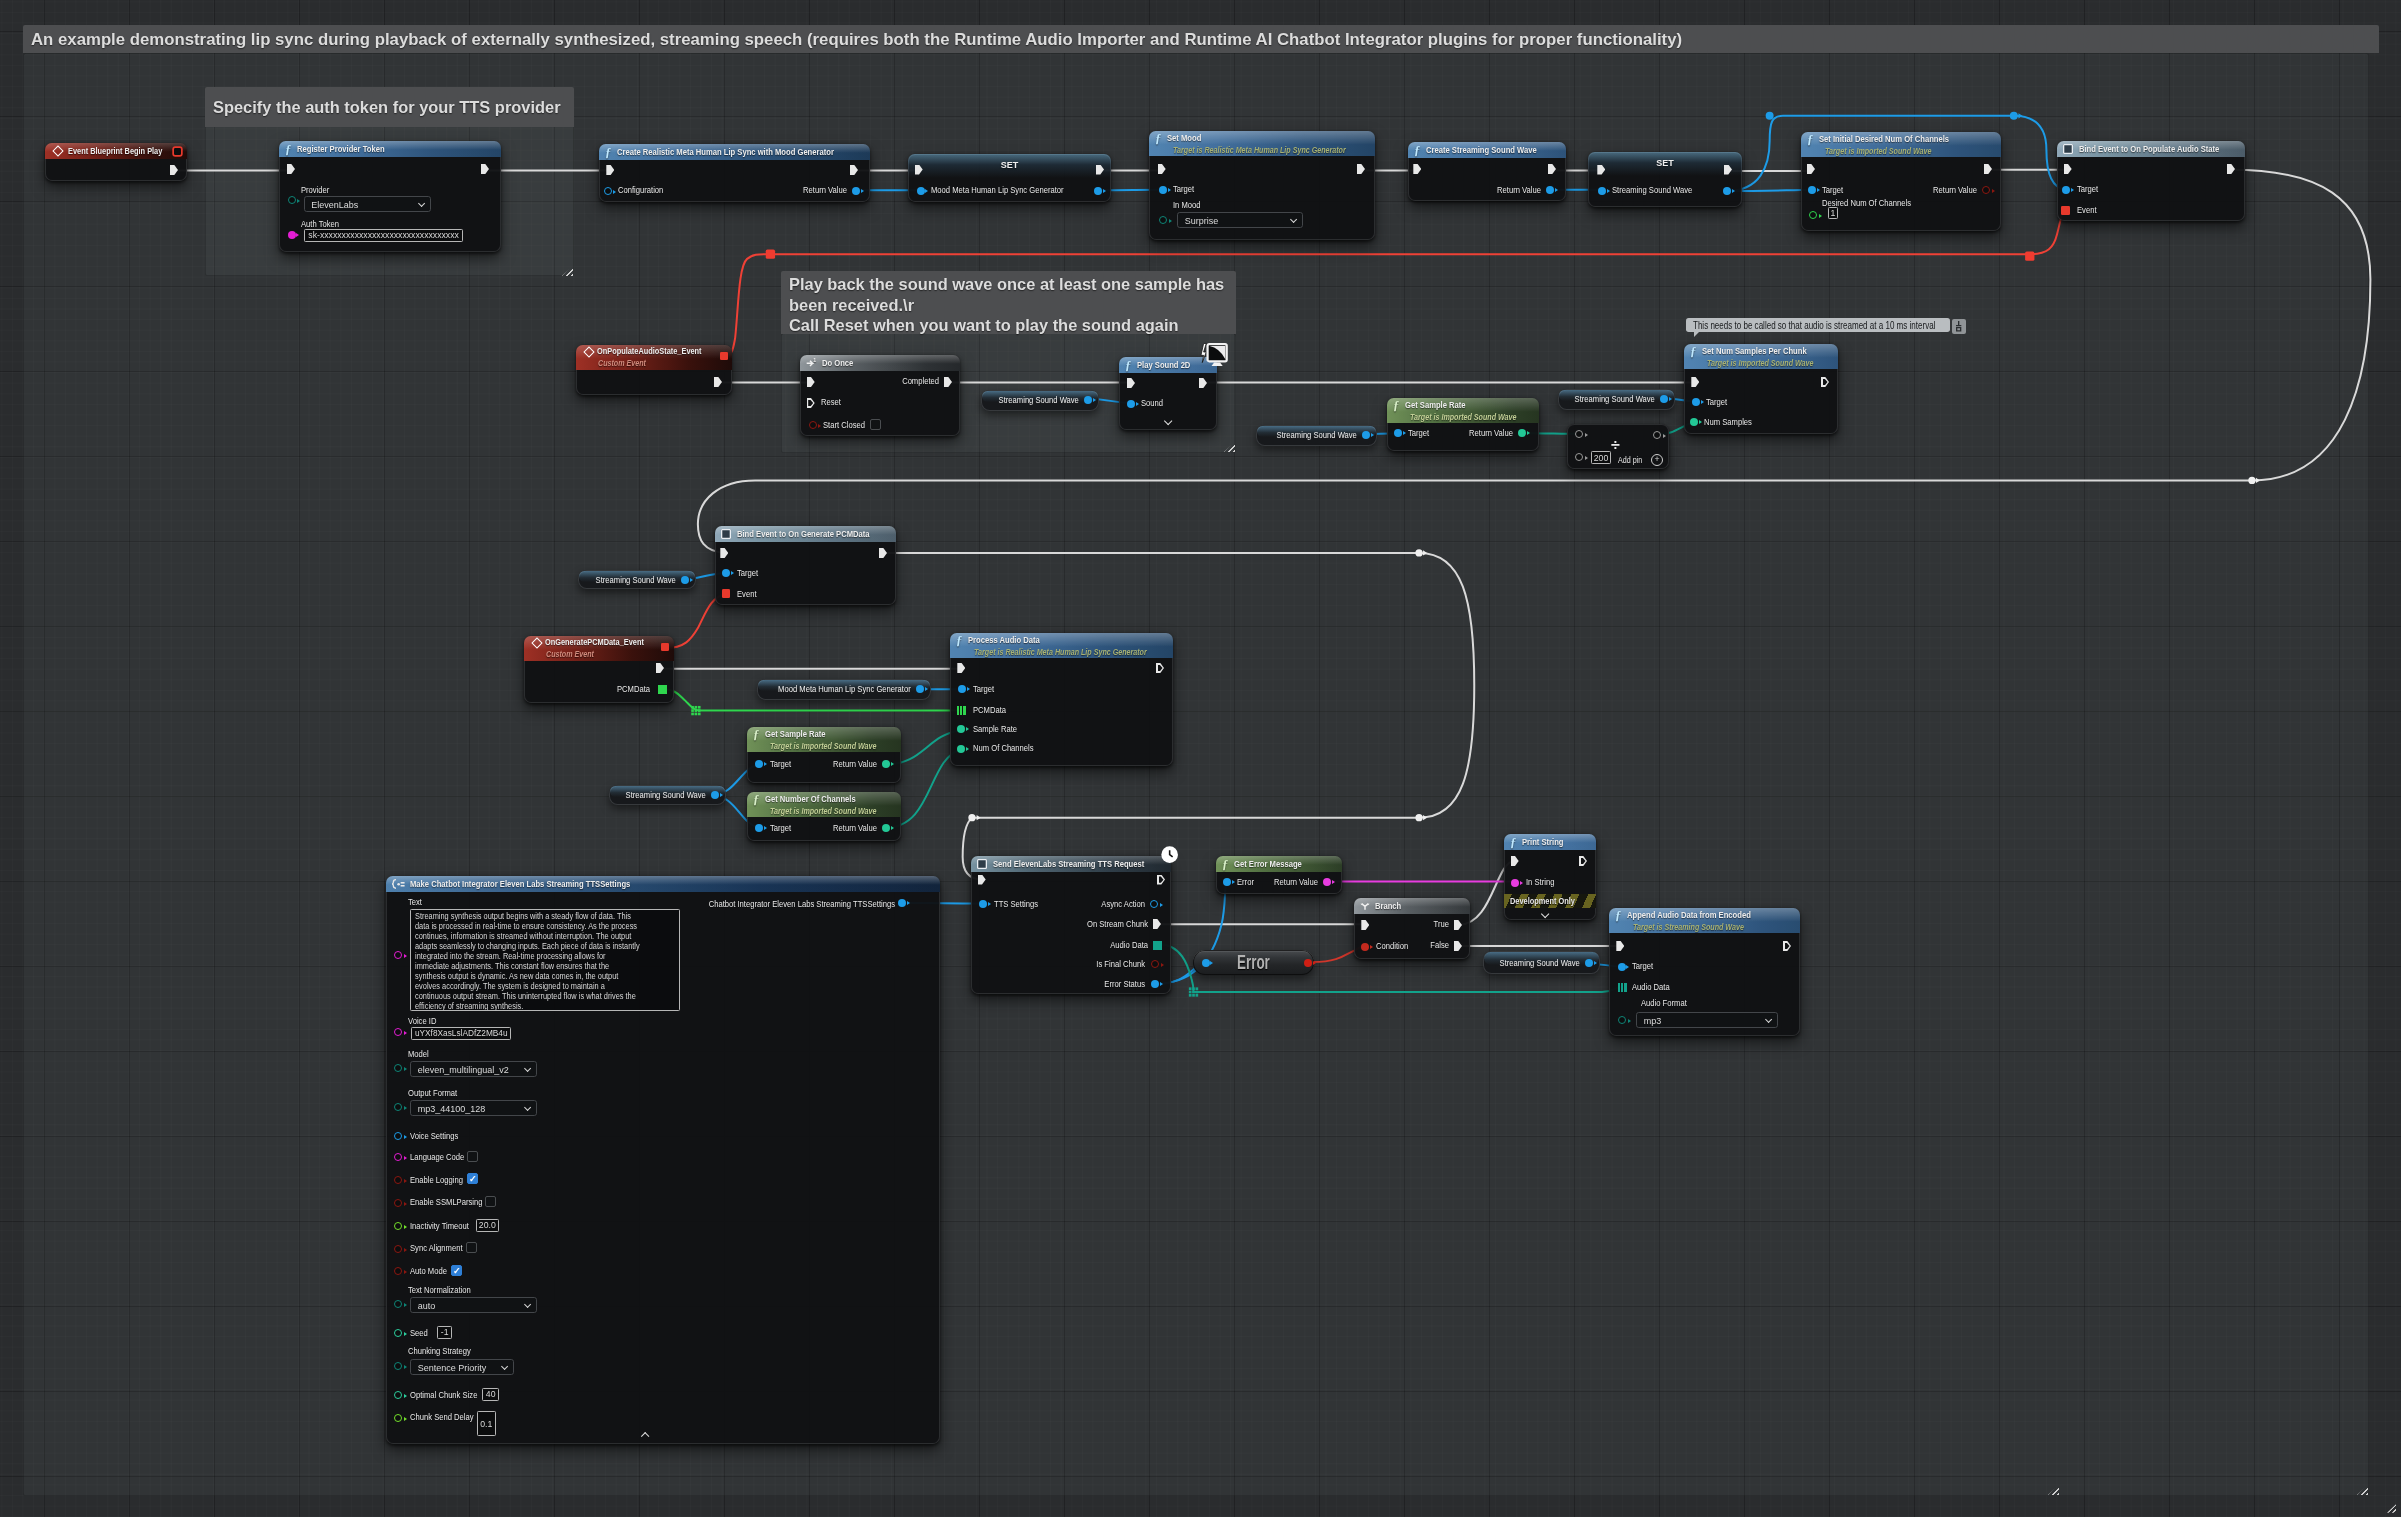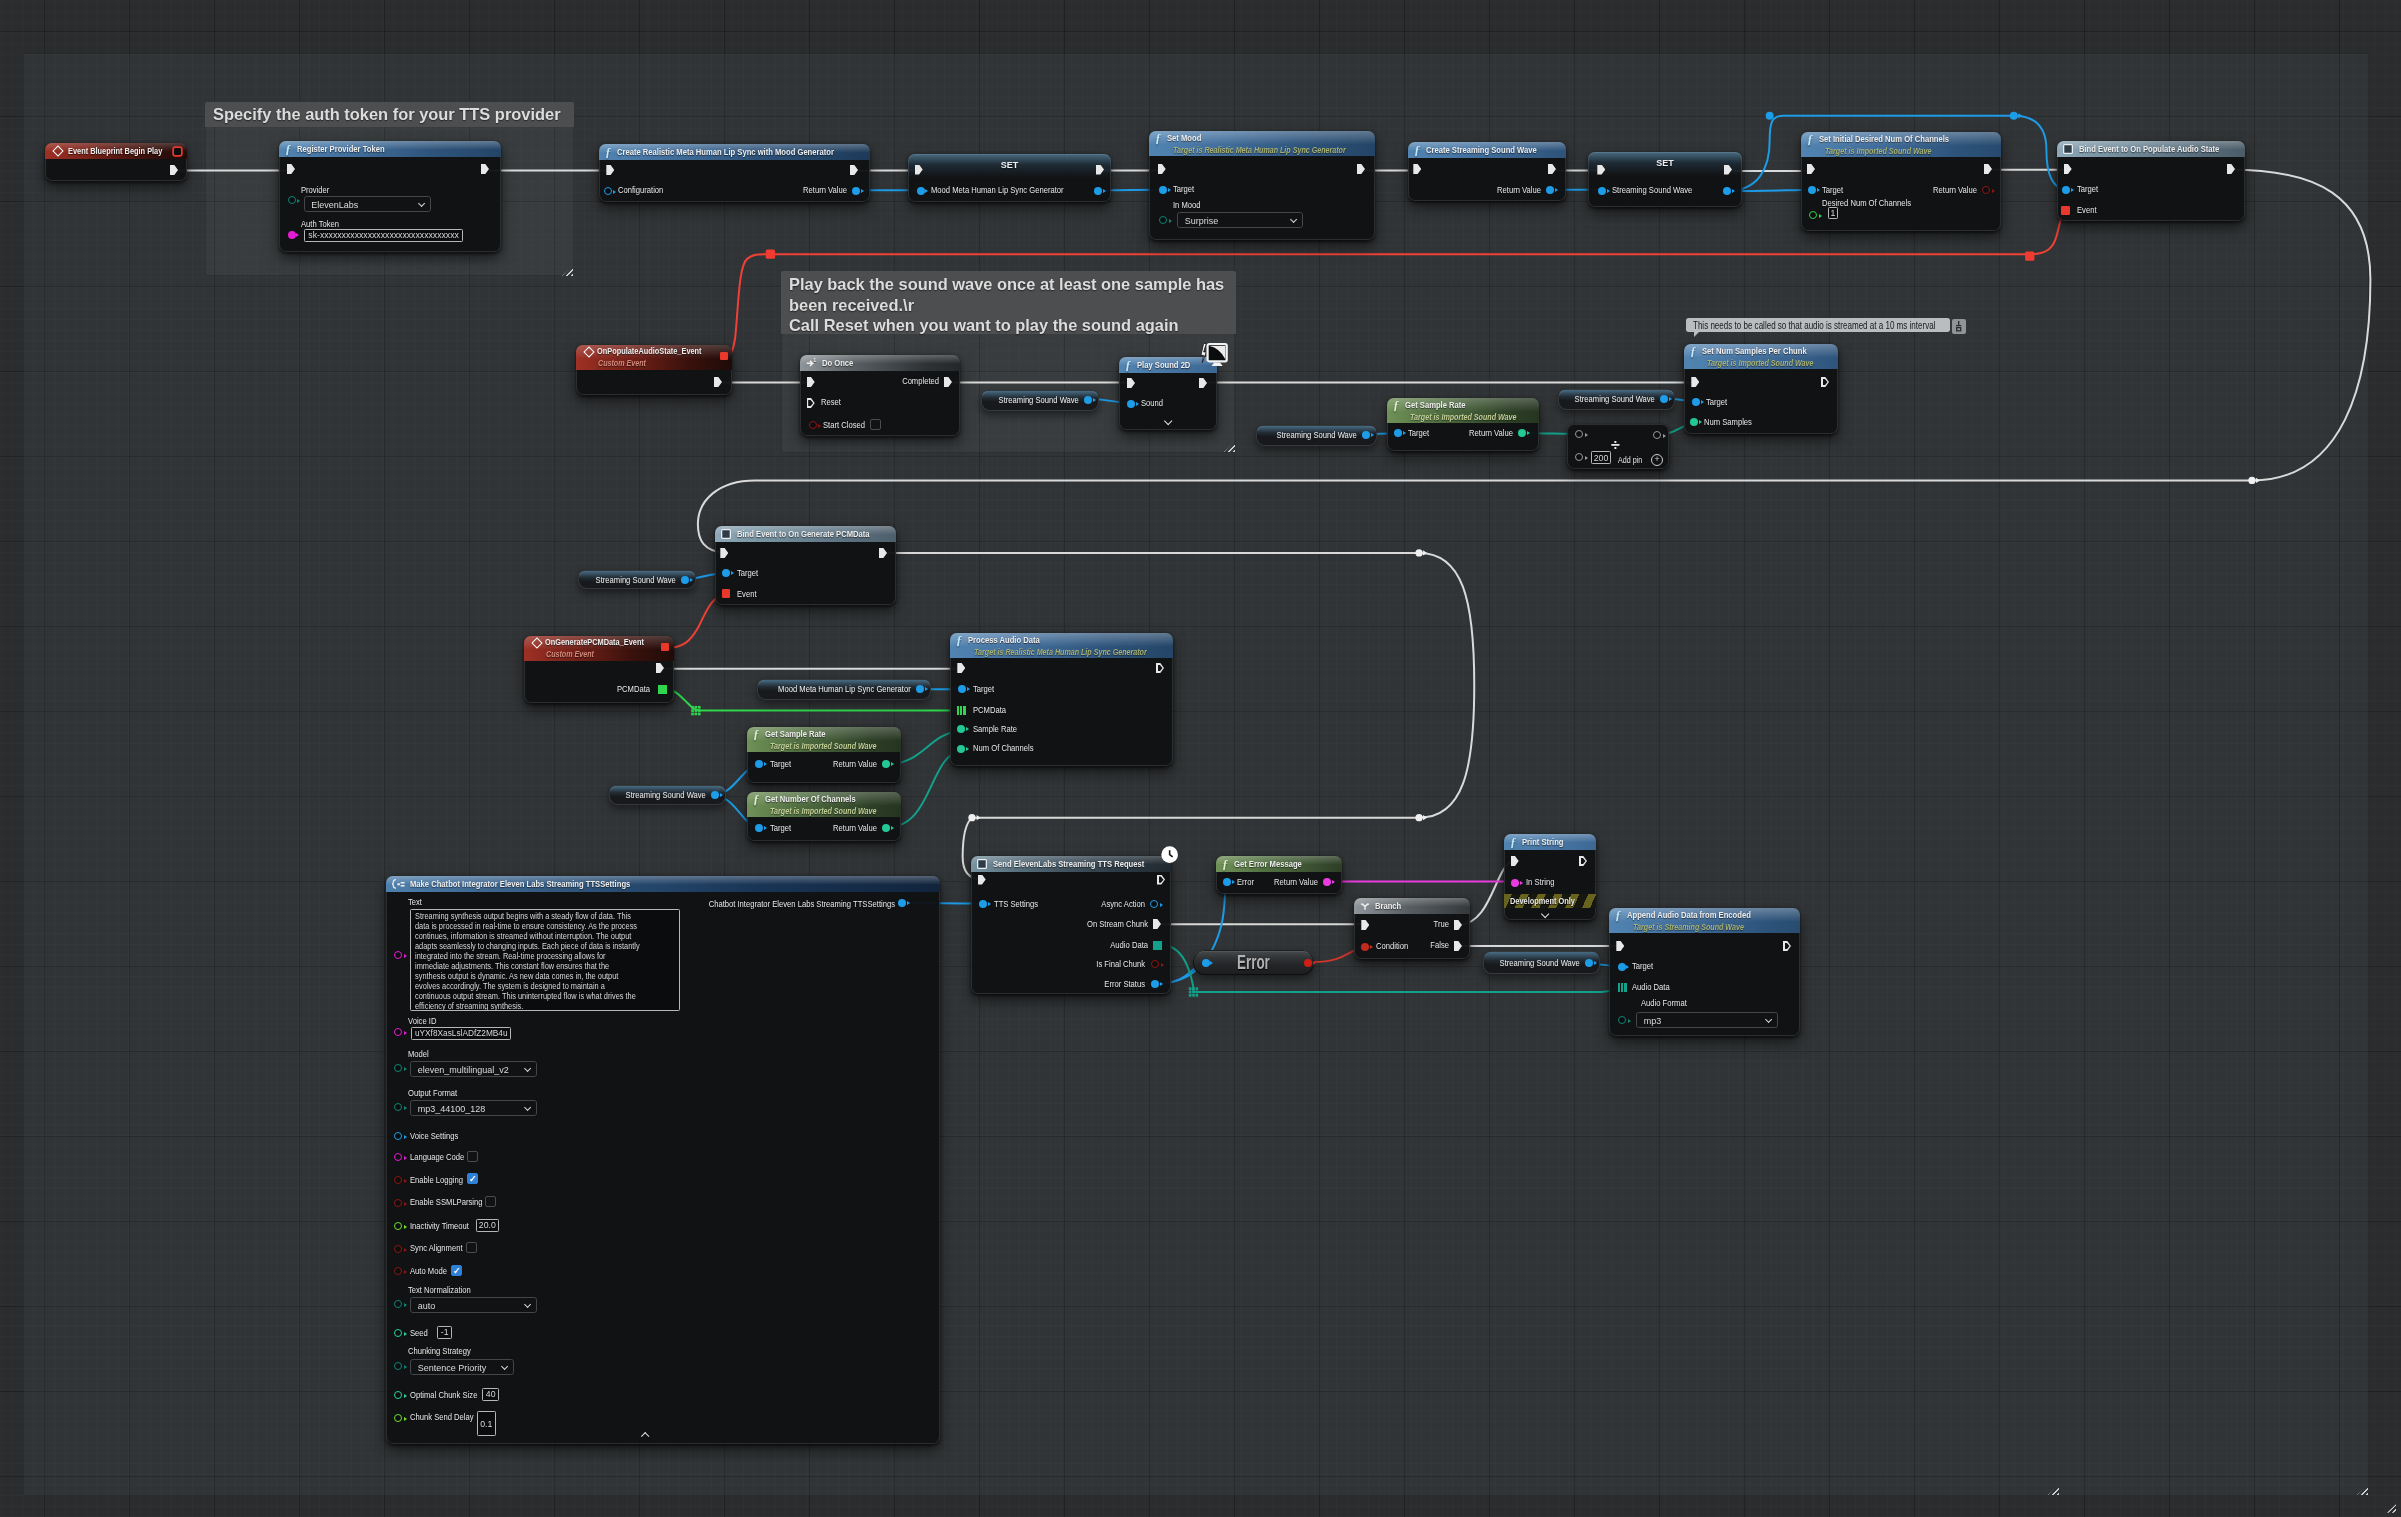--- a/index.html
+++ b/index.html
@@ -109,26 +109,27 @@
 .ctr .sx{transform-origin:50% 50%;}
 .dia{width:6px;height:6px;background:transparent;border:1.7px solid #fff;transform:rotate(45deg);margin:0 6.7px 0 2.7px;flex:none;}
 .sqi{width:10px;height:10px;background:#b9c3cc;border-radius:1.3px;margin-right:6px;flex:none;
   box-shadow:inset 0 0 0 1.3px #e8edf2,inset 0 0 0 5.3px #2e3c48;}
 .badge{position:absolute;z-index:4;}
 </style></head>
 <body>
 <div id="c">
 
 <div class="cbody" style="left:22.6px;top:53px;width:2346px;height:1443px"></div>
+<div class="chdr" style="left:22.6px;top:25px;width:2356px;height:28px"><span class="sx" style="transform:scaleX(0.97)">An example demonstrating lip sync during playback of externally synthesized, streaming speech (requires both the Runtime Audio Importer and Runtime AI Chatbot Integrator plugins for proper functionality)</span></div>
 <div class="grip" style="left:2048px;top:1485px"></div>
 <div class="grip" style="left:2357px;top:1485px"></div>
 <div class="grip" style="left:2387px;top:1504px;width:9.3px;height:8.7px"></div>
 
 <div class="cbody" style="left:205px;top:110px;width:369px;height:166px"></div>
-<div class="chdr" style="left:205px;top:102px;width:369px;height:25px"><span class="sx" style="transform:scaleX(0.95)">Specify the auth token for your TTS provider</span></div>
+<div class="chdr" style="left:205px;top:87px;width:369px;height:40px"><span class="sx" style="transform:scaleX(0.95)">Specify the auth token for your TTS provider</span></div>
 <div class="grip" style="left:562px;top:266px"></div>
 
 <div class="cbody" style="left:781px;top:333px;width:455px;height:120px"></div>
 <div class="chdr" style="left:781px;top:271px;width:455px;height:63px;align-items:flex-start;padding-top:3.3px"><span class="sx" style="transform:scaleX(0.95);line-height:20.6px">Play back the sound wave once at least one sample has<br>been received.\r<br>Call Reset when you want to play the sound again</span></div>
 <div class="grip" style="left:1224px;top:442px"></div>
 
 <svg class="wires" width="2401" height="1517" fill="none" viewBox="0 0 3609 2280">
 <g stroke="#d9d9d9" stroke-width="3">
 <path d="M261,256 H437"></path>
         <path d="M735,256 H917"></path>

